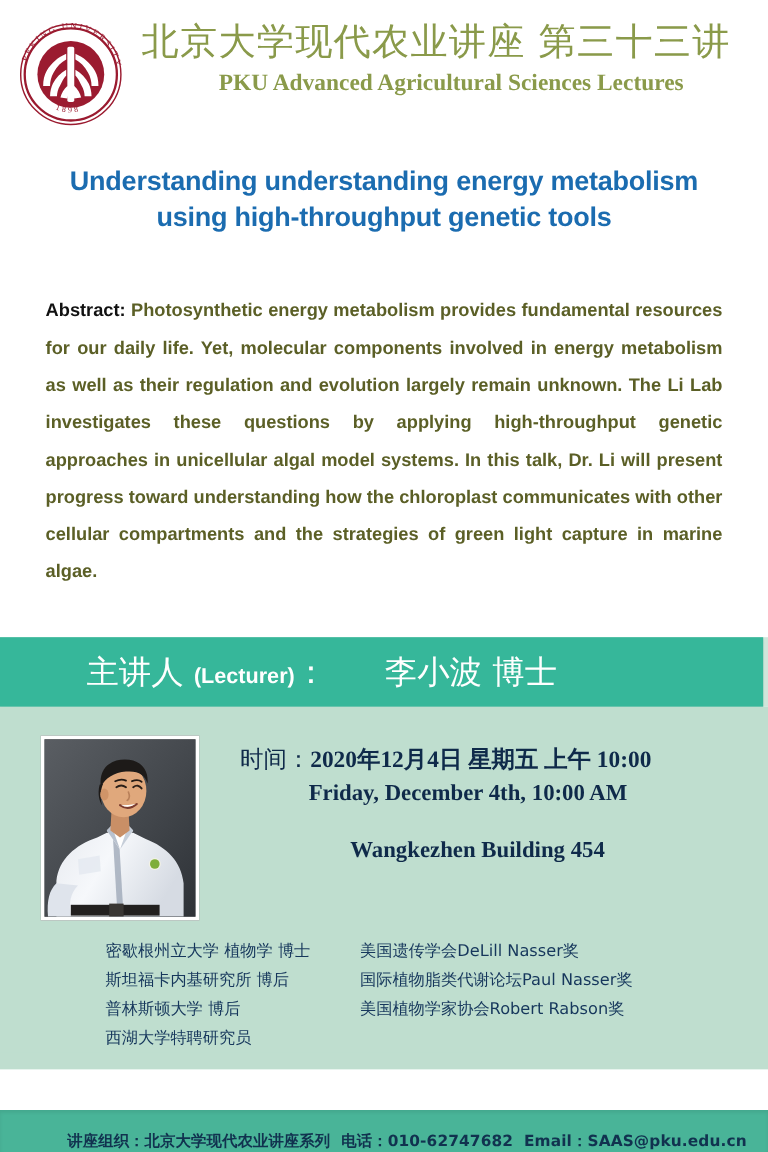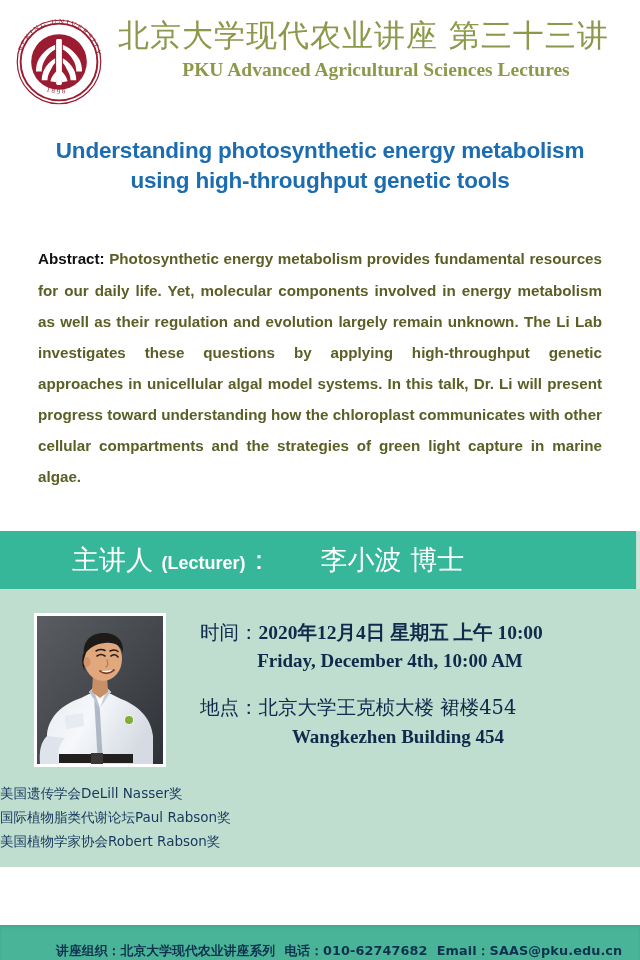--- a/index.html
+++ b/index.html
@@ -253,21 +253,21 @@
       </g>
     </svg>
   </div>
   <div class="header-text">
     <div class="header-cn">北京大学现代农业讲座 第三十三讲</div>
     <div class="header-en">PKU Advanced Agricultural Sciences Lectures</div>
   </div>
 </div>
 
 <div class="talk-title">
-  <div>Understanding photosynthetic energy metabolism</div>
+  <div>Understanding understanding energy metabolism</div>
   <div>using high-throughput genetic tools</div>
 </div>
 
 <div class="abstract-block">
   <span class="abstract-label">Abstract:</span><span> Photosynthetic energy metabolism provides fundamental resources for our daily life. Yet, molecular components involved in energy metabolism as well as their regulation and evolution largely remain unknown. The Li Lab investigates these questions by applying high-throughput genetic approaches in unicellular algal model systems. In this talk, Dr. Li will present progress toward understanding how the chloroplast communicates with other cellular compartments and the strategies of green light capture in marine algae.</span>
 </div>
 
 <div class="spacer-white"></div>
 
 <div class="lecturer-band-wrap">
@@ -335,30 +335,35 @@
           <rect x="22" y="138" width="74" height="9" fill="#22201f"></rect>
           <rect x="54" y="137" width="12" height="11" fill="#3a3734"></rect>
         </svg>
       </div>
     </div>
 
     <div class="info-col">
       <div class="info-line-cn"><span>时间：</span><b>2020年12月4日 星期五 上午 10:00</b></div>
       <div class="info-line-en">Friday, December 4th, 10:00 AM</div>
       <div class="info-gap"></div>
-      <div class="info-line-cn"><span>地点：</span><span>北京大学王克桢大楼 裙楼454</span></div>
       <div class="info-line-en loc-en">Wangkezhen Building    454</div>
     </div>
 
   </div>
 
   <div class="credentials">
+    <div class="cred-col cred-col-left">
+      <div>密歇根州立大学 植物学 博士</div>
+      <div>斯坦福卡内基研究所 博后</div>
+      <div>普林斯顿大学 博后</div>
+      <div>西湖大学特聘研究员</div>
+    </div>
     <div class="cred-col cred-col-right">
       <div>美国遗传学会DeLill Nasser奖</div>
-      <div>国际植物脂类代谢论坛Paul Rabson奖</div>
+      <div>国际植物脂类代谢论坛Paul Nasser奖</div>
       <div>美国植物学家协会Robert Rabson奖</div>
     </div>
   </div>
 
   <div class="footer-pad"></div>
 </div>
 
 <div class="footer-bar">
   <div class="footer-text"><span>讲座组织：</span><span>北京大学现代农业讲座系列</span>&nbsp; <span>电话：</span><span>010-62747682</span>&nbsp; <span>Email：</span><span>SAAS@pku.edu.cn</span></div>
 </div>

